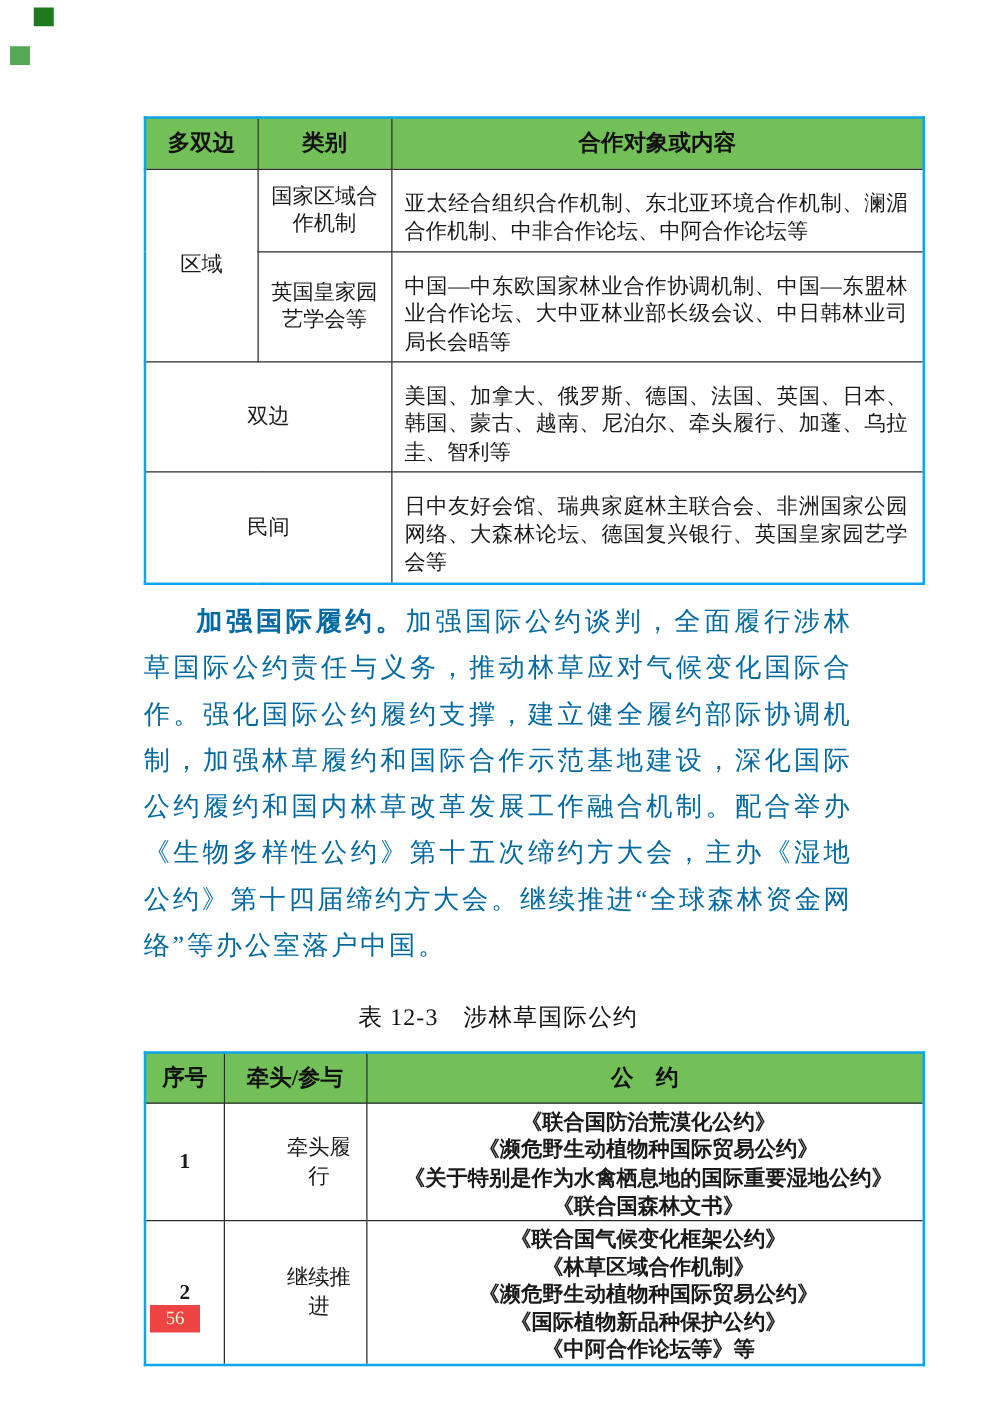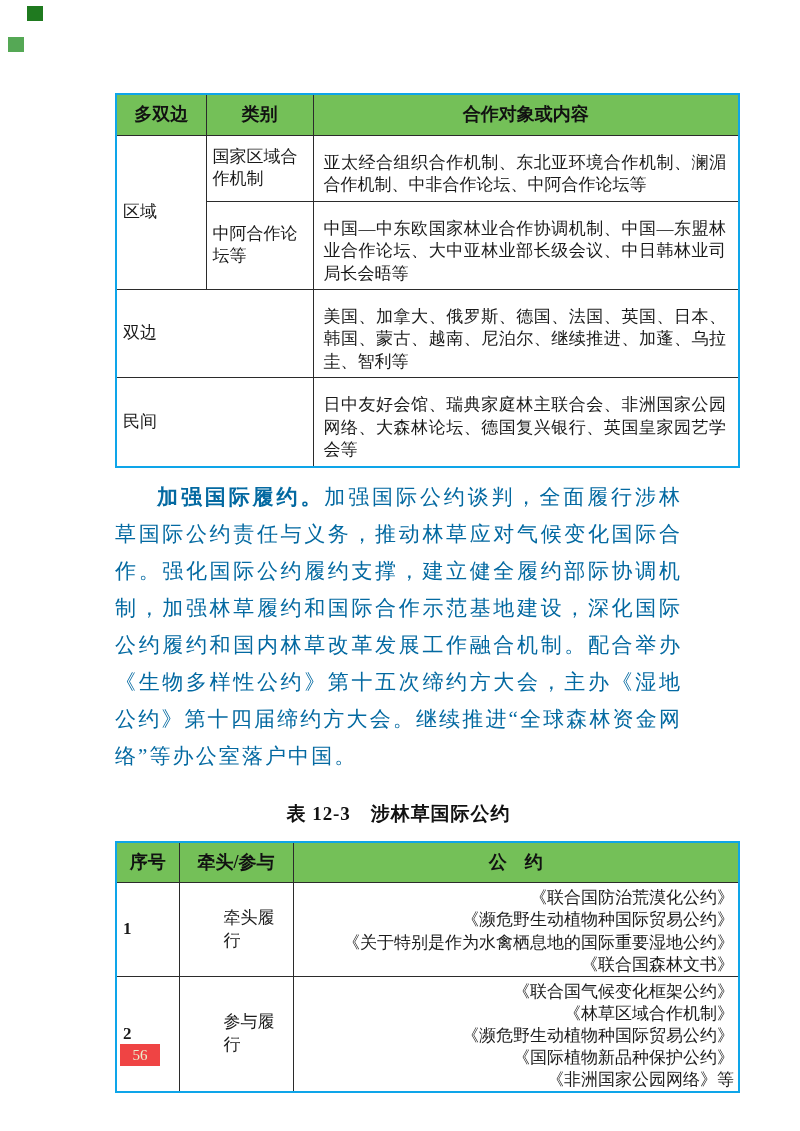--- a/index.html
+++ b/index.html
@@ -38,23 +38,23 @@
     vertical-align: middle;
   }
   thead th {
     background: #74c058;
     font-weight: bold;
     font-size: 18px;
     padding: 8px 4px;
     text-align: center;
     color: #111;
   }
-  td.cell-center { padding: 4px 6px; }
+  td.cell-center { text-align: center; padding: 4px 6px; }
   td.cell-text   { text-align: justify; padding: 16px 12px 4px 10px; }
-  td.cell-list   { text-align: right; padding: 4px 4px 0 10px; line-height: 1.3; }
+  td.cell-list   { text-align: center; padding: 4px 4px 0 10px; line-height: 1.3; font-weight: bold; }
   td.cell-list .item { white-space: nowrap; }
 
   .t1 col.c1 { width: 90px; }
   .t1 col.c2 { width: 107px; }
   .t2 col.c1 { width: 63px; }
   .t2 col.c2 { width: 114px; }
   .t2 td.cell-center { font-family: "Liberation Serif", "DejaVu Serif", serif; font-weight: bold; }
   .t2 td.role { font-weight: normal; padding-left: 44px; }
 
   .body-para {
@@ -65,21 +65,21 @@
     letter-spacing: 0.10em;
     text-indent: 2em;
     color: #0369a1;
   }
   .body-para .lead { font-weight: bold; }
 
   .caption {
     margin-top: 26px;
     margin-bottom: 14px;
     text-align: center;
-    font-weight: bold;
+    font-weight: normal;
     font-size: 19px;
     letter-spacing: 0.05em;
     color: #111;
   }
 
   .page-badge {
     position: absolute;
     left: 120px;
     top: 1044px;
     width: 40px;
@@ -115,26 +115,26 @@
           <th>合作对象或内容</th>
         </tr>
       </thead>
       <tbody>
         <tr>
           <td class="cell-center" rowspan="2">区域</td>
           <td class="cell-center">国家区域合作机制</td>
           <td class="cell-text">亚太经合组织合作机制、东北亚环境合作机制、澜湄合作机制、中非合作论坛、中阿合作论坛等</td>
         </tr>
         <tr>
-          <td class="cell-center">中阿合作论坛等</td>
+          <td class="cell-center">英国皇家园艺学会等</td>
           <td class="cell-text">中国—中东欧国家林业合作协调机制、中国—东盟林业合作论坛、大中亚林业部长级会议、中日韩林业司局长会晤等</td>
         </tr>
         <tr>
           <td class="cell-center" colspan="2">双边</td>
-          <td class="cell-text">美国、加拿大、俄罗斯、德国、法国、英国、日本、韩国、蒙古、越南、尼泊尔、继续推进、加蓬、乌拉圭、智利等</td>
+          <td class="cell-text">美国、加拿大、俄罗斯、德国、法国、英国、日本、韩国、蒙古、越南、尼泊尔、牵头履行、加蓬、乌拉圭、智利等</td>
         </tr>
         <tr>
           <td class="cell-center" colspan="2">民间</td>
           <td class="cell-text">日中友好会馆、瑞典家庭林主联合会、非洲国家公园网络、大森林论坛、德国复兴银行、英国皇家园艺学会等</td>
         </tr>
       </tbody>
     </table>
 
     <p class="body-para"><span class="lead">加强国际履约。</span><span>加强国际公约谈判，全面履行涉林草国际公约责任与义务，推动林草应对气候变化国际合作。强化国际公约履约支撑，建立健全履约部际协调机制，加强林草履约和国际合作示范基地建设，深化国际公约履约和国内林草改革发展工作融合机制。配合举办《生物多样性公约》第十五次缔约方大会，主办《湿地公约》第十四届缔约方大会。继续推进“全球森林资金网络”等办公室落户中国。</span></p>
 
@@ -159,27 +159,27 @@
           <td class="cell-center role">牵头履行</td>
           <td class="cell-list">
             <div class="item">《联合国防治荒漠化公约》</div>
             <div class="item">《濒危野生动植物种国际贸易公约》</div>
             <div class="item">《关于特别是作为水禽栖息地的国际重要湿地公约》</div>
             <div class="item">《联合国森林文书》</div>
           </td>
         </tr>
         <tr>
           <td class="cell-center">2</td>
-          <td class="cell-center role">参与履行</td>
+          <td class="cell-center role">继续推进</td>
           <td class="cell-list">
             <div class="item">《联合国气候变化框架公约》</div>
             <div class="item">《林草区域合作机制》</div>
             <div class="item">《濒危野生动植物种国际贸易公约》</div>
             <div class="item">《国际植物新品种保护公约》</div>
-            <div class="item">《非洲国家公园网络》等</div>
+            <div class="item">《中阿合作论坛等》等</div>
           </td>
         </tr>
       </tbody>
     </table>
 
   </div>
 
   <div class="page-badge">
     <span>56</span>
   </div>

